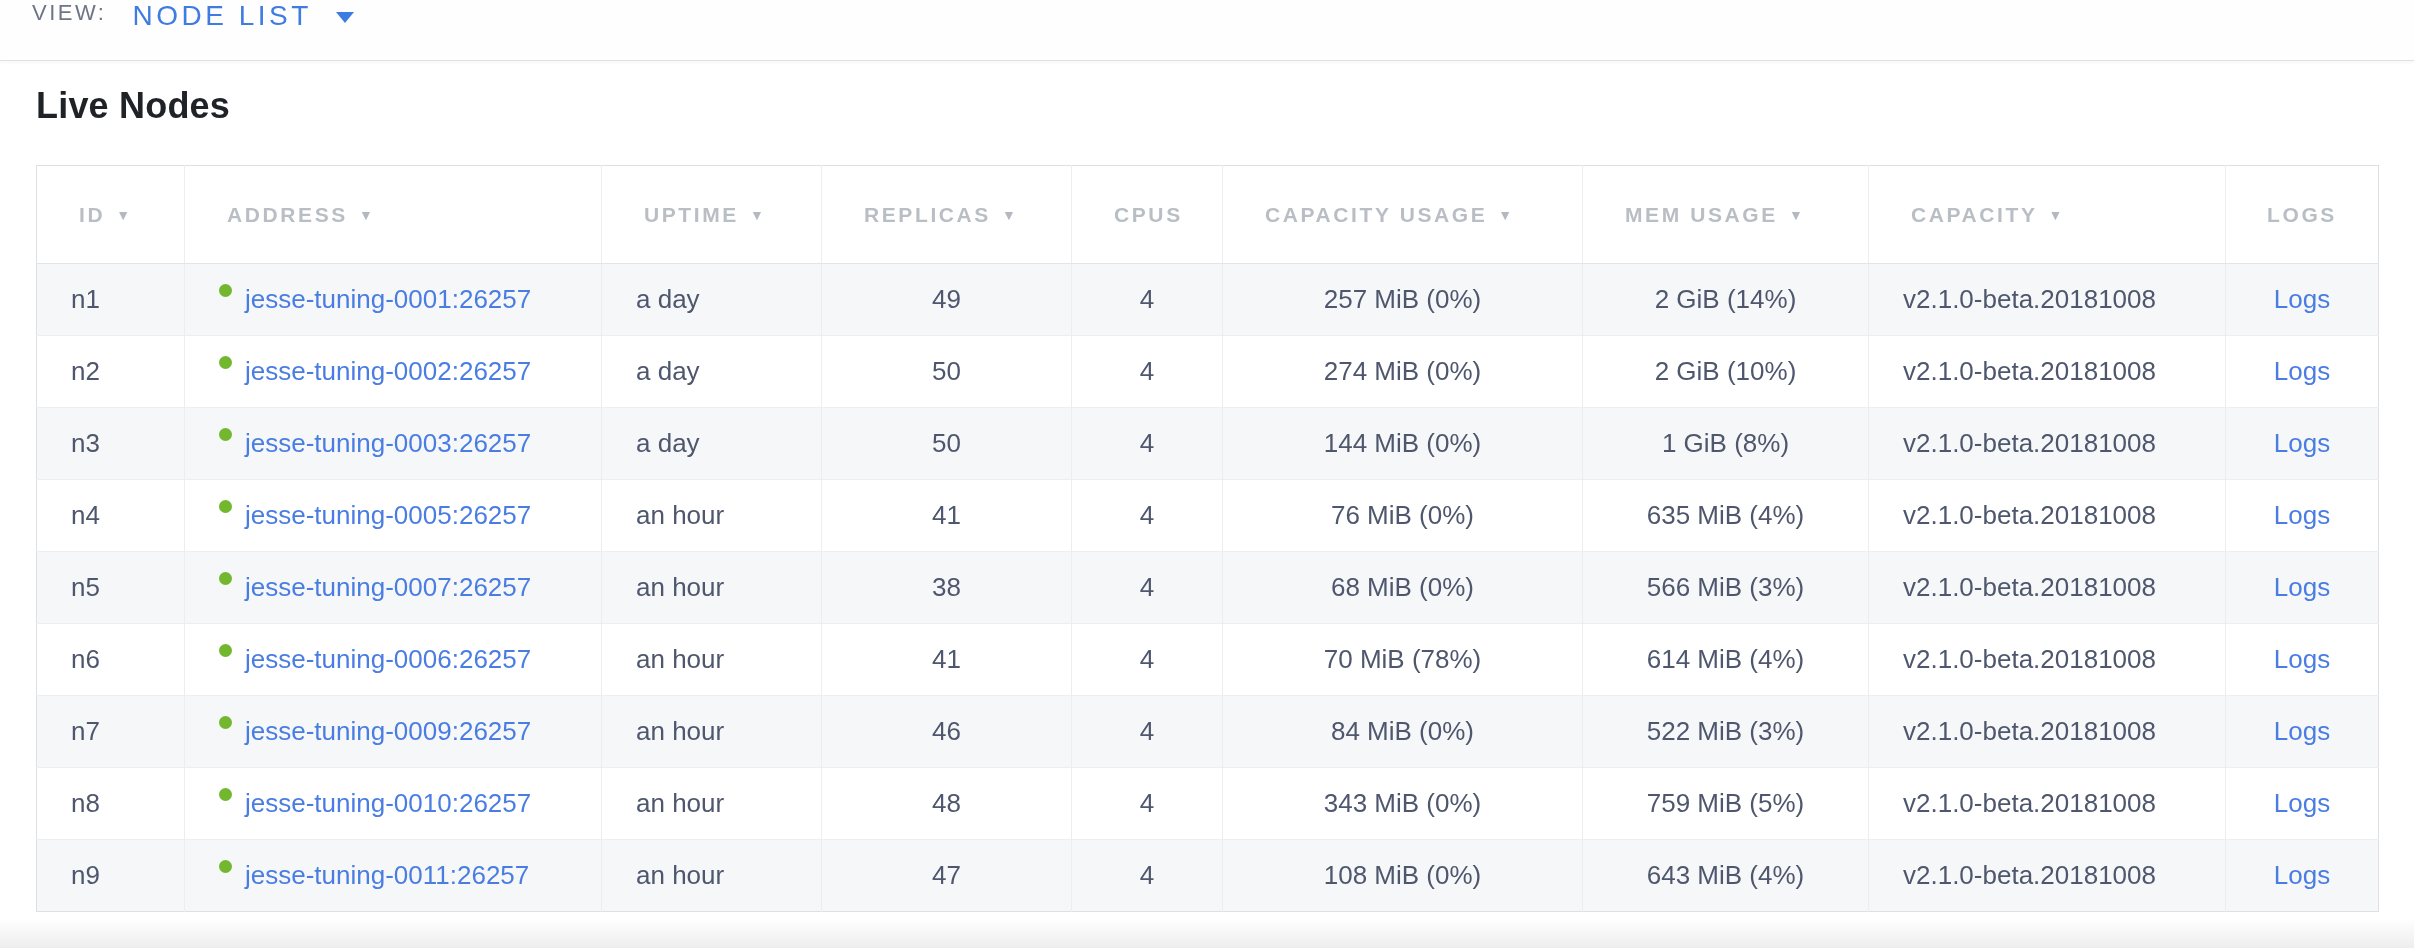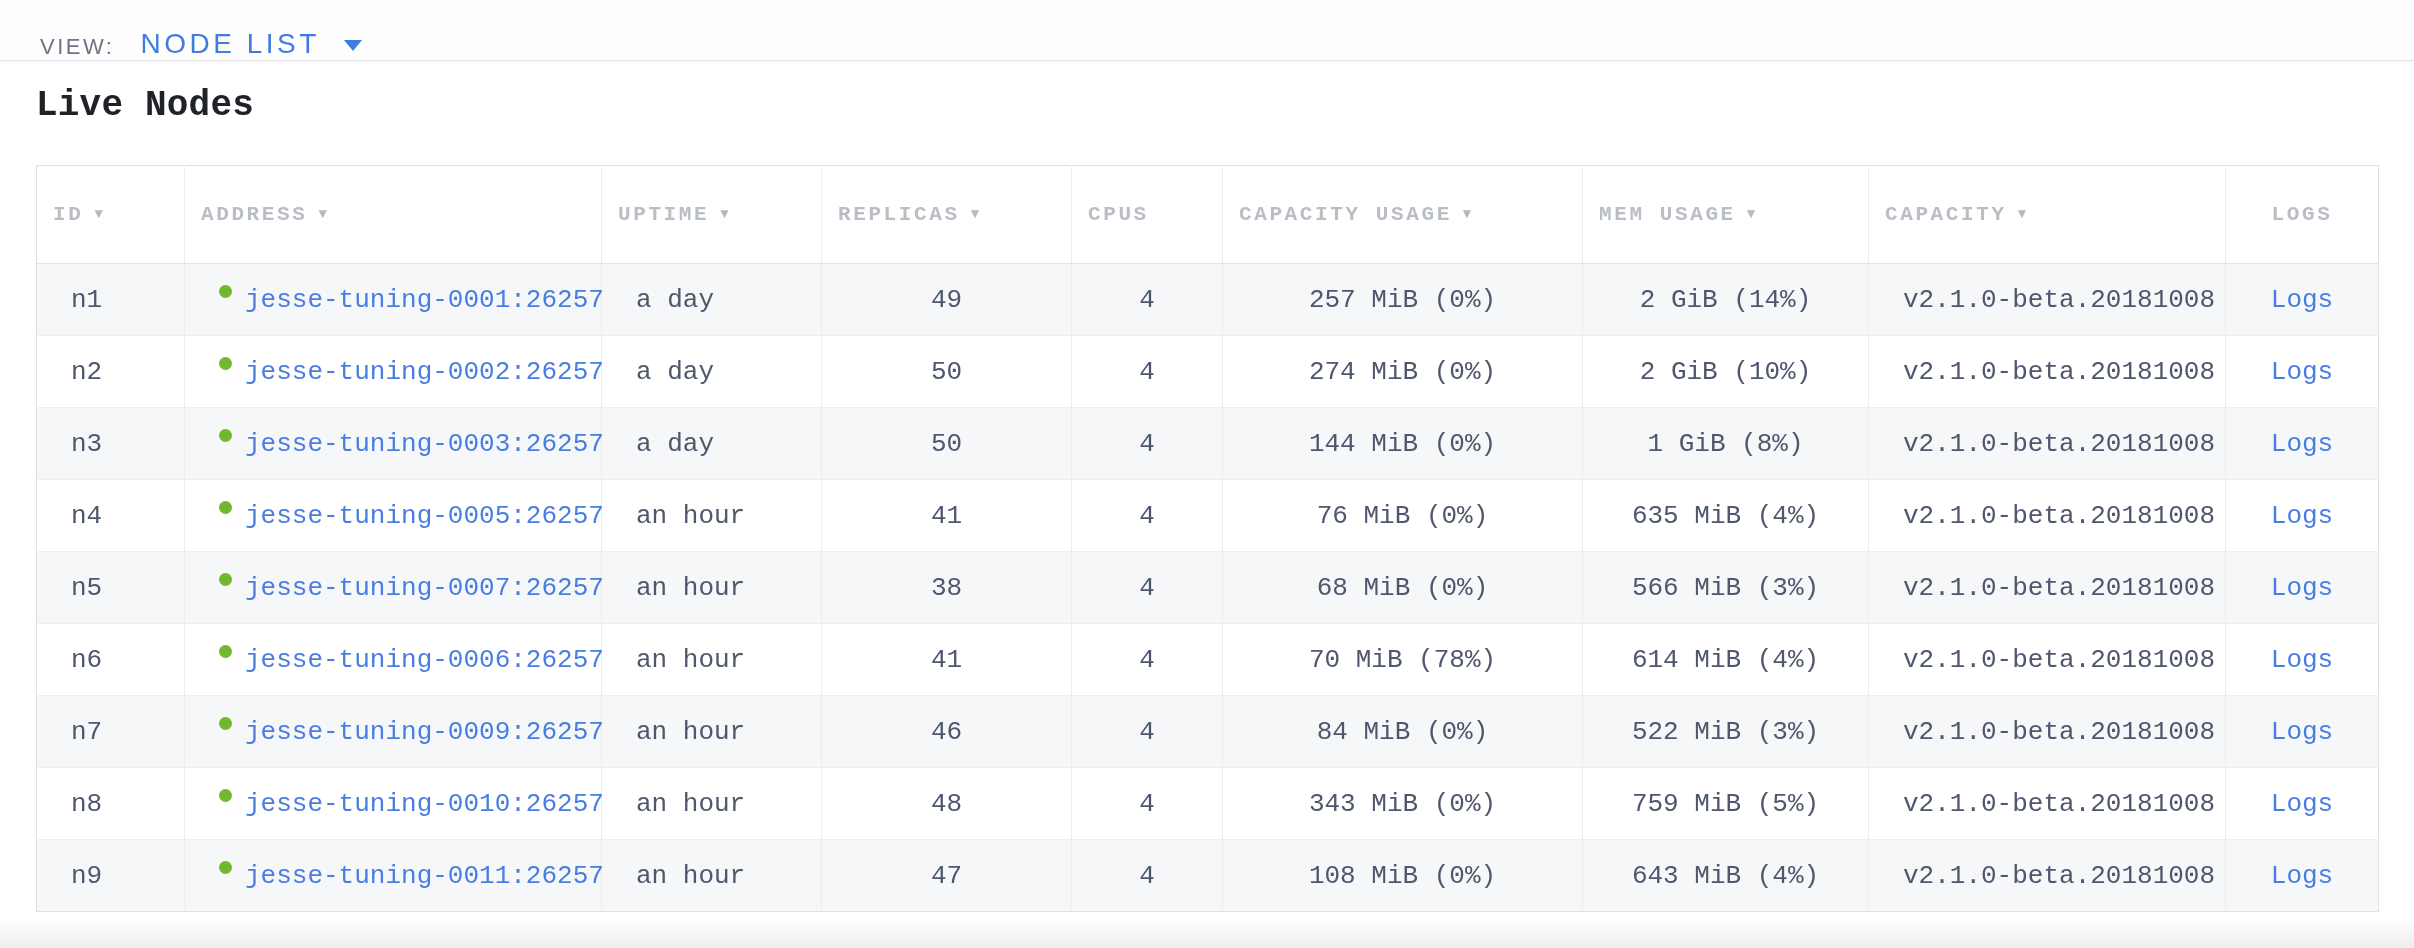--- a/index.html
+++ b/index.html
@@ -8,22 +8,22 @@
     width: 2414px; height: 948px;
     background: #ffffff;
     font-family: "Liberation Sans", sans-serif;
     overflow: hidden;
     position: relative;
   }
 
   
   .view-bar {
     height: 61px;
-    display: flex; align-items: flex-end;
-    padding-left: 40px;
+    display: flex; align-items: flex-start;
+    padding-left: 32px;
     background: #fefefe;
     border-bottom: 1px solid #e2e2e6;
     box-shadow: 0 2px 3px rgba(0,0,0,0.03);
   }
   .view-label {
     color: #6d7587; font-size: 22px; letter-spacing: 2.5px; font-weight: 400;
   }
   .view-selector {
     display: flex; align-items: center;
     margin-left: 26px; cursor: pointer;
@@ -32,21 +32,21 @@
     color: #3f7ce2; font-size: 28px; letter-spacing: 3.5px; font-weight: 500;
   }
   .caret {
     width: 0; height: 0; margin-left: 24px; margin-top: 3px;
     border-left: 9px solid transparent;
     border-right: 9px solid transparent;
     border-top: 11px solid #3f7ce2;
   }
 
   
-  .content { padding: 0 36px; font-family: Liberation Mono, monospace; }
+  .content { padding: 0 36px; }
   h1.page-title {
     margin: 24px 0 0 0;
     font-size: 36px; line-height: 42px;
     color: #1f2327; font-weight: 700; letter-spacing: 0.2px;
   }
 
   
   table.nodes {
     margin-top: 38px;
     border-collapse: collapse;
@@ -60,21 +60,21 @@
   col.c2 { width: 220px; }
   col.c3 { width: 250px; }
   col.c4 { width: 151px; }
   col.c5 { width: 360px; }
   col.c6 { width: 286px; }
   col.c7 { width: 357px; }
   col.c8 { width: 153px; }
 
   th {
     height: 98px;
-    padding: 0 16px;
+    padding: 0 42px;
     text-align: left; vertical-align: middle;
     font-size: 21px; font-weight: 700;
     letter-spacing: 2.6px;
     color: #b9bec5;
     background: #ffffff;
     border-right: 1px solid #ededf0;
     border-bottom: 1px solid #e4e4e8;
     white-space: nowrap;
   }
   th:last-child { border-right: none; }

